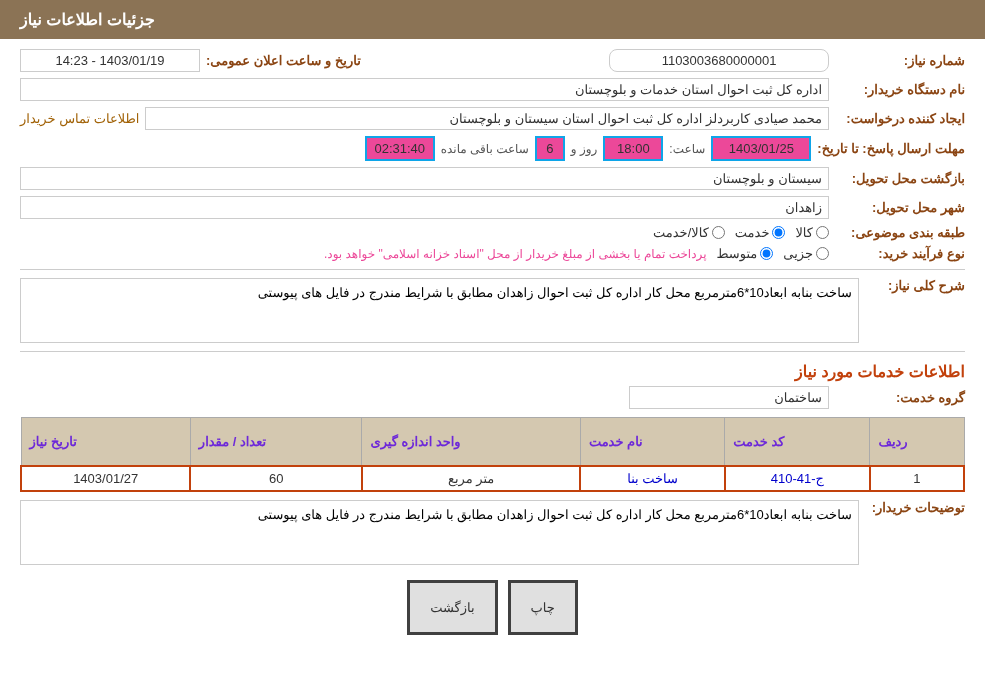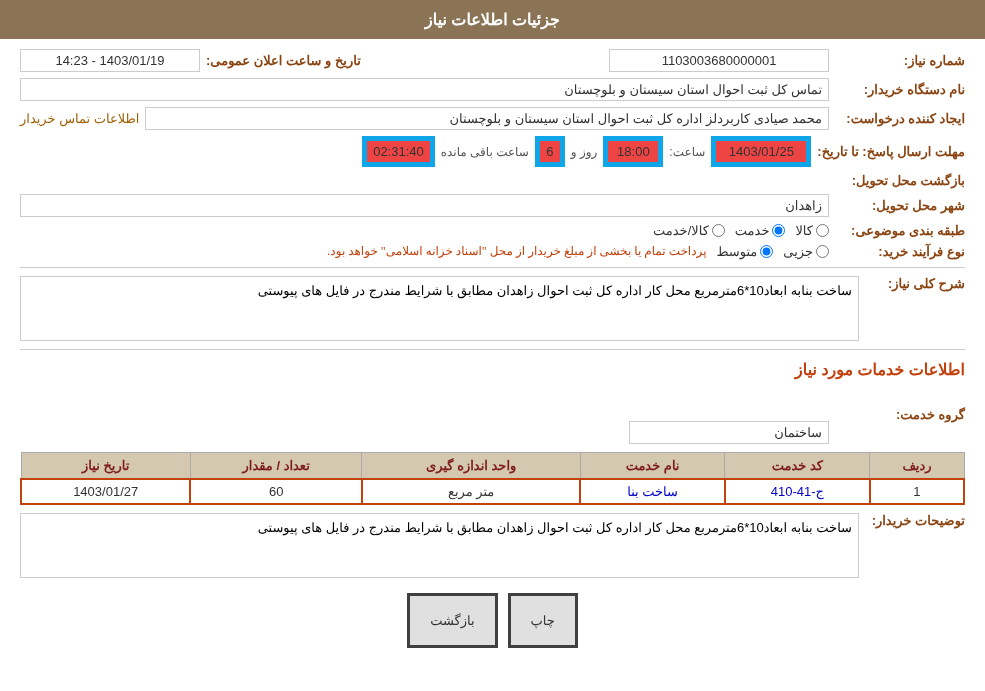--- a/index.html
+++ b/index.html
@@ -12,22 +12,22 @@
     }
     .page-wrapper {
       max-width: 985px;
       margin: 0 auto;
       background: #fff;
       min-height: 691px;
     }
     .header-bar {
       background: #8B7355;
       color: #fff;
-      text-align: center;
-      padding: 10px 28px;
+      text-align: left;
+      padding: 10px 20px;
       font-size: 16px;
       font-weight: bold;
     }
     .content {
       padding: 10px 20px;
     }
     .form-row {
       display: flex;
       align-items: center;
       margin-bottom: 6px;
@@ -47,23 +47,23 @@
     }
     .input-box {
       border: 1px solid #ccc;
       padding: 3px 6px;
       background: #fff;
       min-height: 22px;
       flex: 1;
       text-align: right;
     }
     .input-box-fixed {
-      border: 5px solid #0ea5e9;
+      border: 2px solid #0ea5e9;
       padding: 3px 6px;
-      background: #ef4444;
+      background: #ec4899;
       min-height: 22px;
       text-align: center;
     }
     .section-title {
       color: #c2410c;
       font-weight: bold;
       margin: 10px 0 5px 0;
       font-size: 16px;
     }
     .date-row {
@@ -83,36 +83,35 @@
       align-items: center;
       gap: 3px;
       justify-content: space-between;
     }
     .link-text {
       color: #a16207;
       text-decoration: none;
       cursor: pointer;
     }
     .note-text {
-      color: #c2410c;
+      color: #ec4899;
       font-size: 12px;
-      font-family: Liberation Serif, serif;
     }
     table.service-table {
       width: 100%;
       border-collapse: collapse;
       margin: 8px 0;
       font-size: 13px;
     }
     table.service-table th {
       background: #d4c8b0;
       border: 1px solid #aaa;
-      padding: 5px 8px;
-      text-align: center;
-      color: #7f1d1d;
+      padding: 16px 8px;
+      text-align: left;
+      color: #6d28d9;
     }
     table.service-table td {
       border: 2px solid #c2410c;
       padding: 4px 8px;
       text-align: center;
     }
     .service-link {
       color: #0000CC;
     }
     .btn-row {
@@ -166,29 +165,29 @@
 
 <div class="page-wrapper">
   <div class="header-bar">
     <span>جزئیات اطلاعات نیاز</span>
   </div>
 
   <div class="content">
 
     <div class="form-row">
       <span class="label">شماره نیاز:</span>
-      <div class="input-box" style="max-width:220px; text-align:center;">1103003680000001</div>
+      <div class="input-box" style="max-width:220px; text-align:center;border-radius:8px;">1103003680000001</div>
       <span style="flex:1"></span>
       <span class="label-left">تاریخ و ساعت اعلان عمومی:</span>
       <div class="input-box" style="max-width:180px; text-align:center;">1403/01/19 - 14:23</div>
     </div>
 
     <div class="form-row">
       <span class="label">نام دستگاه خریدار:</span>
-      <div class="input-box">تماس کل ثبت احوال استان سیستان و بلوچستان</div>
+      <div class="input-box">اداره کل ثبت احوال استان خدمات و بلوچستان</div>
     </div>
 
     <div class="form-row">
       <span class="label">ایجاد کننده درخواست:</span>
       <div class="input-box">محمد صیادی کاربردلز اداره کل ثبت احوال استان سیستان و بلوچستان</div>
       <a class="link-text">اطلاعات تماس خریدار</a>
     </div>
 
     <div class="form-row date-row">
       <span class="label">مهلت ارسال پاسخ: تا تاریخ:</span>
@@ -196,20 +195,21 @@
       <span class="small-label">ساعت:</span>
       <div class="input-box-fixed" style="min-width:60px;">18:00</div>
       <span class="small-label">روز و</span>
       <div class="input-box-fixed" style="min-width:30px;">6</div>
       <span class="small-label">ساعت باقی مانده</span>
       <div class="input-box-fixed" style="min-width:70px;">02:31:40</div>
     </div>
 
     <div class="form-row">
       <span class="label">بازگشت محل تحویل:</span>
+      <div class="input-box">سیستان و بلوچستان</div>
     </div>
 
     <div class="form-row">
       <span class="label">شهر محل تحویل:</span>
       <div class="input-box">زاهدان</div>
     </div>
 
     <div class="form-row">
       <span class="label">طبقه بندی موضوعی:</span>
       <div class="radio-group">
@@ -251,21 +251,21 @@
         <textarea class="desc-textarea" readonly="" style="">ساخت بنابه ابعاد10*6مترمربع محل کار اداره کل ثبت احوال زاهدان مطابق با شرایط مندرج در فایل های پیوستی</textarea>
       </div>
     </div>
 
     <hr class="divider">
 
     <div class="section-title">اطلاعات خدمات مورد نیاز</div>
 
     <div class="form-row">
       <span class="label">گروه خدمت:</span>
-      <div class="input-box" style="max-width:200px;margin-top:37px;">ساختمان</div>
+      <div class="input-box" style="max-width:200px;">ساختمان</div>
     </div>
 
     <table class="service-table">
       <thead>
         <tr>
           <th>ردیف</th>
           <th>کد خدمت</th>
           <th>نام خدمت</th>
           <th>واحد اندازه گیری</th>
           <th>تعداد / مقدار</th>

